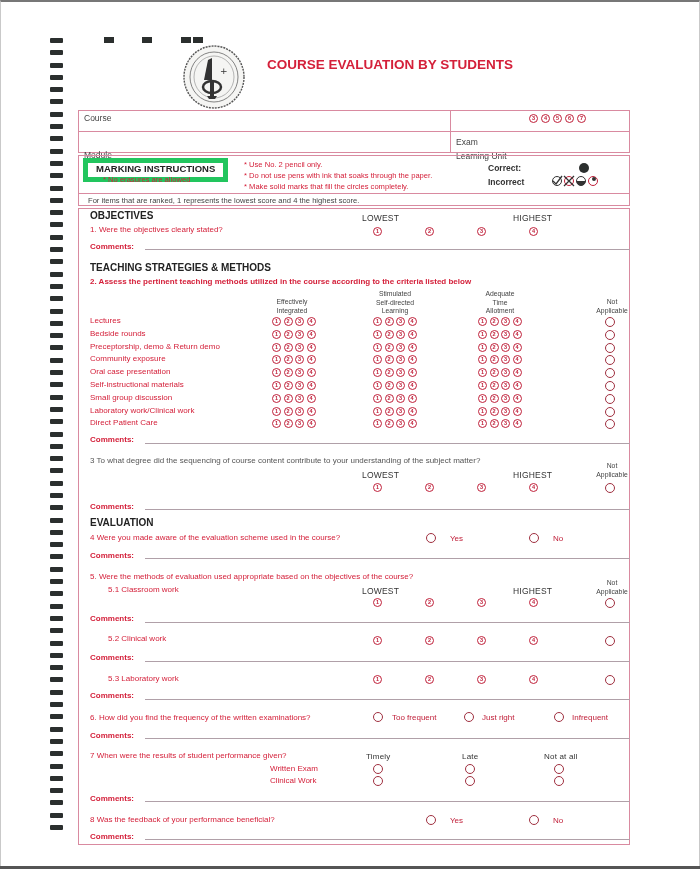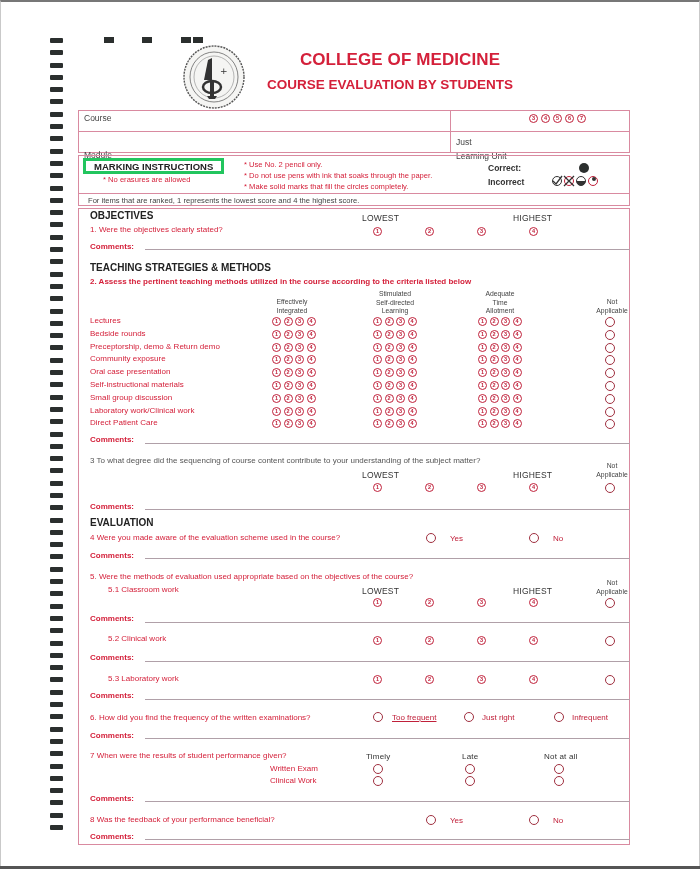--- a/index.html
+++ b/index.html
@@ -18,21 +18,21 @@
   .header { position: absolute; left: 250px; top: 50px; width: 280px; text-align: center; }
   .title1 { color: #d4203a; font-size: 17px; font-weight: bold; letter-spacing: 0.1px; margin-left: 20px; }
   .title2 { color: #333; font-size: 12.5px; font-weight: bold; margin-top: 2px; margin-left: 20px; }
   .title3 { color: #d4203a; font-size: 13.5px; font-weight: bold; margin-top: 7px; }
 
   .box { position: absolute; border: 1px solid #d98aa0; }
   .lbl { position: absolute; font-size: 8.5px; color: #444; }
   .hline { position: absolute; height: 1px; background: #d98aa0; }
   .vline { position: absolute; width: 1px; background: #d98aa0; }
 
-  .instr-title { position: absolute; left: 83px; top: 158px; border: 3px solid #22c55e; padding: 0 8px; font-size: 9.5px; font-weight: bold; color: #222; height: 16px; line-height: 11px; }
+  .instr-title { position: absolute; left: 83px; top: 158px; border: 5px solid #22c55e; padding: 0 8px; font-size: 9.5px; font-weight: bold; color: #222; height: 24px; line-height: 11px; }
   .note { position: absolute; font-size: 7.6px; color: #d4203a; white-space: nowrap; }
   .bold-lbl { position: absolute; font-size: 8.5px; font-weight: bold; color: #333; }
 
   .section { position: absolute; font-size: 10px; font-weight: bold; color: #222; }
   .q { position: absolute; font-size: 8px; color: #d4203a; white-space: nowrap; }
   .scale-lbl { position: absolute; font-size: 8.5px; color: #333; font-weight: normal; letter-spacing: 0.2px; }
   .colhead { position: absolute; font-size: 6.8px; color: #444; text-align: center; line-height: 8.5px; }
   .comments { position: absolute; font-size: 8px; font-weight: bold; color: #d4203a; }
   .cline { position: absolute; height: 1px; background: #b0a0a8; }
 
@@ -127,31 +127,30 @@
   <ellipse cx="32" cy="33" rx="24" ry="25" fill="none" stroke="#666" stroke-width="0.8"></ellipse>
   <ellipse cx="32" cy="33" rx="20" ry="21" fill="none" stroke="#888" stroke-width="0.6"></ellipse>
   <path d="M26 16 L30 14 L30 36 L22 36 Z" fill="#333"></path>
   <ellipse cx="30" cy="43" rx="9" ry="6" fill="none" stroke="#333" stroke-width="2.5"></ellipse>
   <rect x="28" y="36" width="4" height="16" fill="#333"></rect>
   <text x="38" y="30" font-size="9" fill="#333" font-family="DejaVu Sans, sans-serif">+</text>
   <path d="M25 52 L35 52 L33 55 L27 55 Z" fill="#333"></path>
 </svg>
 
 <div class="header">
-  <div class="title1">COLLEGE OF MEDICINE</div>
   <div class="title3">COURSE EVALUATION BY STUDENTS</div>
 </div>
 
 <div class="box" style="left:78px; top:110px; width:552px; height:43px;"></div>
 <div class="hline" style="left:78px; top:131px; width:552px;"></div>
 <div class="vline" style="left:450px; top:110px; height:43px;"></div>
 <div class="lbl" style="left:84px; top:113px;">Course</div>
 <div class="lbl" style="left:84px; top:150px;">Module</div>
 <div class="lbl" style="left:456px; top:113px;margin-top:38px;">Learning Unit</div>
-<div class="lbl" style="left:456px; top:137px;">Just</div>
+<div class="lbl" style="left:456px; top:137px;">Exam</div>
 <div id="lu-bubbles">
     <div class="bub" style="left:529px; top:114px;">3</div>
     <div class="bub" style="left:541px; top:114px;">4</div>
     <div class="bub" style="left:553px; top:114px;">5</div>
     <div class="bub" style="left:565px; top:114px;">6</div>
     <div class="bub" style="left:577px; top:114px;">7</div>
   </div>
 
 <div class="box" style="left:78px; top:155px; width:552px; height:51px;"></div>
 <div class="hline" style="left:78px; top:193px; width:552px;"></div>
@@ -403,21 +402,21 @@
     <div class="bub" style="left:425px; top:675px;">2</div>
     <div class="bub" style="left:477px; top:675px;">3</div>
     <div class="bub" style="left:529px; top:675px;">4</div>
     <div class="circ" style="left:605px; top:675px;"></div>
   </div>
 <div class="comments" style="left:90px; top:691px;">Comments:</div>
 <div class="cline" style="left:145px; top:699px; width:485px;"></div>
 
 <div class="q" style="left:90px; top:713px;">6.  How did you find the frequency of the written examinations?</div>
 <div class="circ" style="left:373px; top:712px;"></div>
-<div class="opt" style="left:392px; top:713px;text-decoration:underline;">Too frequent</div>
+<div class="opt" style="left:392px; top:713px;">Too frequent</div>
 <div class="circ" style="left:464px; top:712px;"></div>
 <div class="opt" style="left:482px; top:713px;">Just right</div>
 <div class="circ" style="left:554px; top:712px;"></div>
 <div class="opt" style="left:572px; top:713px;">Infrequent</div>
 <div class="comments" style="left:90px; top:731px;">Comments:</div>
 <div class="cline" style="left:145px; top:738px; width:485px;"></div>
 
 <div class="q" style="left:90px; top:751px;">7   When were the results of student performance given?</div>
 <div class="scale-lbl" style="left:366px; top:752px; font-size:8px;">Timely</div>
 <div class="scale-lbl" style="left:462px; top:752px; font-size:8px;">Late</div>

